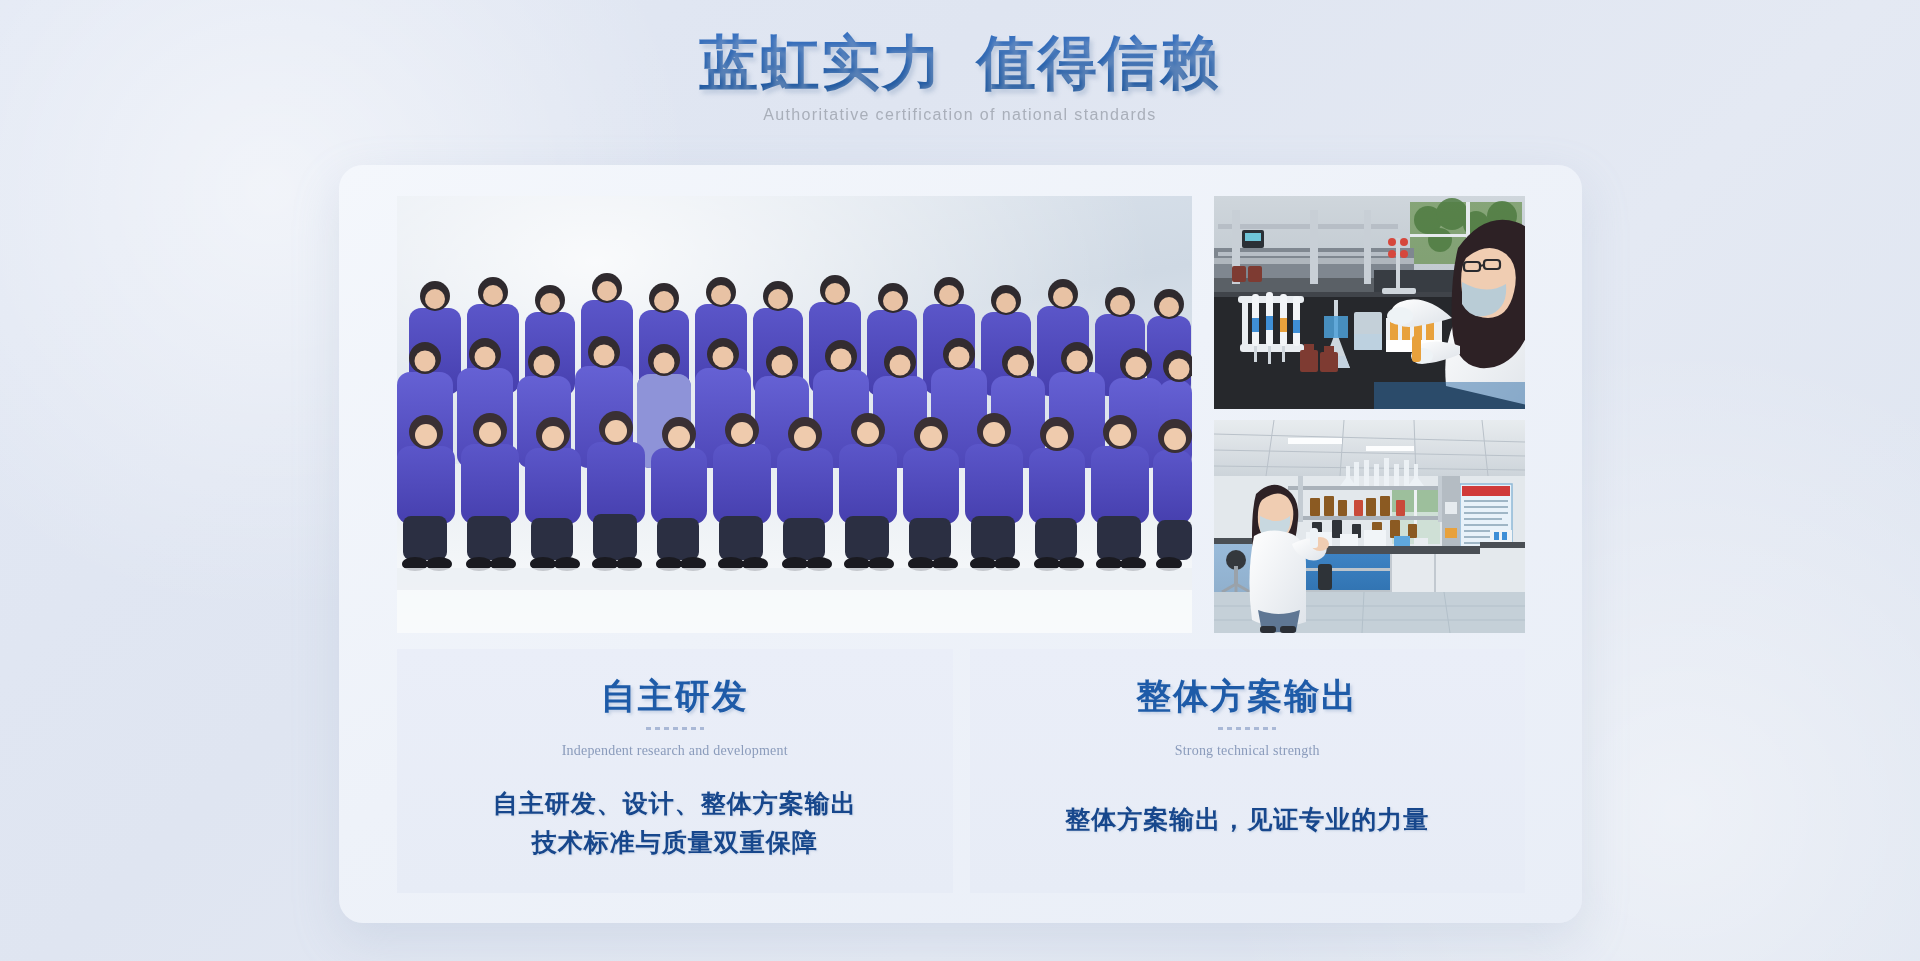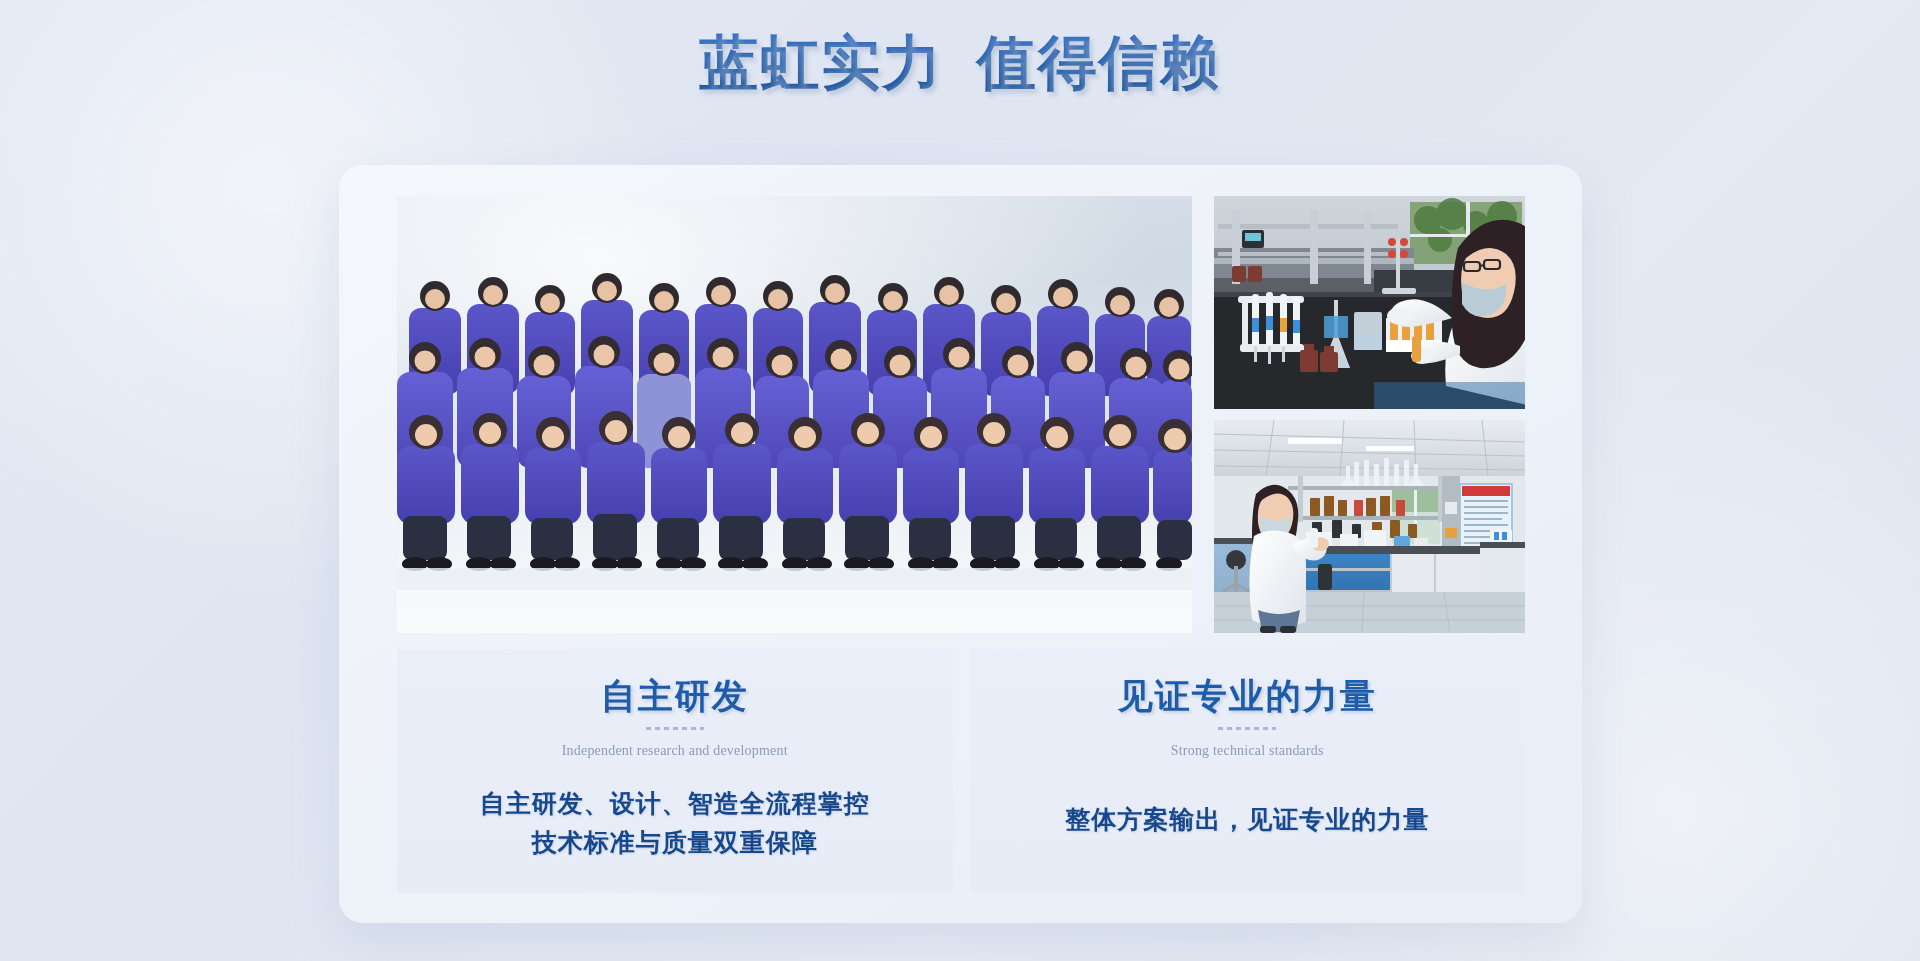--- a/index.html
+++ b/index.html
@@ -155,20 +155,21 @@
   .ph-svg { display: block; width: 100%; height: 100%; }
 </style>
 </head>
 <body>
 
 <div class="bg-glow-a"></div>
 <div class="bg-glow-b"></div>
 
 <div class="header">
   <div class="main-title">蓝虹实力  值得信赖</div>
+  <div class="main-subtitle">Authoritative certification of national standards</div>
 </div>
 
 <div class="panel">
 
   <div class="media-row">
 
     <div class="photo photo-main">
       <svg class="ph-svg" viewBox="0 0 795 437" preserveAspectRatio="xMidYMid slice">
         <defs>
           <linearGradient id="gpBg" x1="0" y1="0" x2="0.35" y2="1">
@@ -688,25 +689,25 @@
 
     </div>
   </div>
 
   <div class="cards">
 
     <div class="card">
       <div class="card-title">自主研发</div>
       <div class="dot-divider"></div>
       <div class="card-sub">Independent research and development</div>
-      <div class="card-body">自主研发、设计、智造全流程掌控
+      <div class="card-body">自主研发、设计、整体方案输出
 技术标准与质量双重保障</div>
     </div>
 
     <div class="card">
-      <div class="card-title">见证专业的力量</div>
+      <div class="card-title">整体方案输出</div>
       <div class="dot-divider"></div>
-      <div class="card-sub">Strong technical standards</div>
+      <div class="card-sub">Strong technical strength</div>
       <div class="card-body single">整体方案输出，见证专业的力量</div>
     </div>
 
   </div>
 </div>
 
 </body></html>

